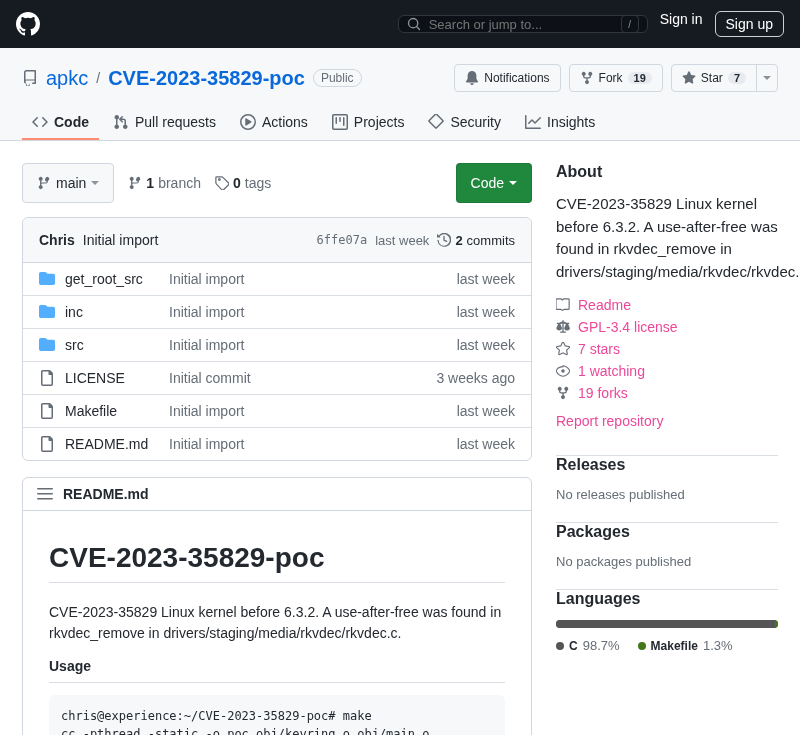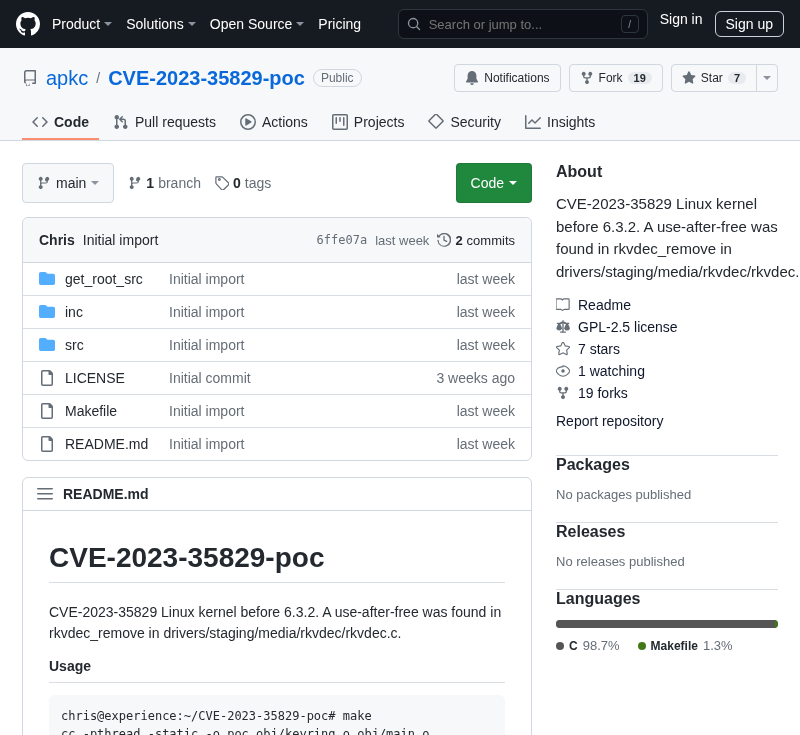--- a/index.html
+++ b/index.html
@@ -30,21 +30,21 @@
     display:flex; align-items:center; gap:4px;
   }
   .caret { display:inline-block; width:0; height:0; border:4px solid transparent; border-top-color:#8b949e; margin-top:3px;}
   .header-search {
     flex:1;
     max-width: 250px;
     margin-left:auto;
     background: #0d1117;
     border: 1px solid #30363d;
     border-radius: 6px;
-    height: 30px;
+    height: 18px;
     display:flex;
     align-items:center;
     padding: 0 8px;
     color:#8b949e;
     gap:6px;
   }
   .header-search input {
     background: transparent; border:none; outline:none;
     color:#c9d1d9; flex:1; font-size: 13px;
   }
@@ -121,53 +121,36 @@
   .readme-head { padding:8px 14px; display:flex; align-items:center; gap:10px; border-bottom:1px solid #d0d7de;}
   .readme-body { padding:12px 26px 16px;}
   .readme-body h1 { border-bottom:1px solid #d8dee4; padding-bottom:8px; font-weight:600; font-size:28px;}
   .readme-body h2 { border-bottom:1px solid #d8dee4; padding-bottom:8px; font-weight:600; font-size:14px;}
   .readme-body p { font-size:14px; line-height:1.5; }
   .readme-body pre { background:#f6f8fa; padding:12px; border-radius:6px; font-size:12px; overflow:auto; font-family: ui-monospace, monospace; white-space:pre-wrap; line-height:1.5;}
 
   .sidebar h3 { font-size:16px; font-weight:600; margin:0 0 12px;}
   .sidebar .section { border-bottom:1px solid #d8dee4; padding-bottom:20px; }
   .sidebar p { font-size:15px; color:#24292f; margin:0 0 14px; line-height:1.5;}
-  .sidebar .meta-row { display:flex; align-items:center; gap:8px; font-size:14px; color:#0f172a; margin:6px 0;}
+  .sidebar .meta-row { display:flex; align-items:center; gap:8px; font-size:14px; color:#ec4899; margin:6px 0;}
   .sidebar .muted { color:#656d76; font-size:13px;}
   .lang-bar { height:8px; border-radius:4px; background:#555; display:flex; overflow:hidden; margin:8px 0 10px;}
   .lang-list { display:flex; gap:18px; font-size:12px; align-items:center; flex-wrap:wrap;}
   .lang-list span { display:flex; align-items:center; gap:5px;}
   .dot { width:8px; height:8px; border-radius:50%;}
 </style>
 </head>
 <body>
 
 <div class="header">
   <a class="gh-logo">
     <svg height="24" viewBox="0 0 16 16" width="24">
         <path d="M8 0C3.58 0 0 3.58 0 8c0 3.54 2.29 6.53 5.47 7.59.4.07.55-.17.55-.38 0-.19-.01-.82-.01-1.49-2.01.37-2.53-.49-2.69-.94-.09-.23-.48-.94-.82-1.13-.28-.15-.68-.52-.01-.53.63-.01 1.08.58 1.23.82.72 1.21 1.87.87 2.33.66.07-.52.28-.87.51-1.07-1.78-.2-3.64-.89-3.64-3.95 0-.87.31-1.59.82-2.15-.08-.2-.36-1.02.08-2.12 0 0 .67-.21 2.2.82a7.5 7.5 0 0 1 4 0c1.53-1.04 2.2-.82 2.2-.82.44 1.1.16 1.92.08 2.12.51.56.82 1.27.82 2.15 0 3.07-1.87 3.75-3.65 3.95.29.25.54.73.54 1.48 0 1.07-.01 1.93-.01 2.2 0 .21.15.46.55.38A8.01 8.01 0 0 0 16 8c0-4.42-3.58-8-8-8Z"></path>
       </svg>
   </a>
-  <div class="header-nav">
-    <a>
-        <span>Product</span>
-        <span class="caret"></span>
-      </a>
-    <a>
-        <span>Solutions</span>
-        <span class="caret"></span>
-      </a>
-    <a>
-        <span>Open Source</span>
-        <span class="caret"></span>
-      </a>
-    <a>
-        <span>Pricing</span>
-      </a>
-  </div>
   <div class="header-search">
     <svg width="14" height="14" viewBox="0 0 16 16" fill="#8b949e">
         <path d="M10.68 11.74a6 6 0 0 1-7.92-8.99 6 6 0 0 1 8.99 7.92l3.04 3.04a.75.75 0 1 1-1.06 1.06l-3.05-3.03ZM11.5 7a4.5 4.5 0 1 0-9 0 4.5 4.5 0 0 0 9 0Z"></path>
       </svg>
     <input placeholder="Search or jump to..." style="">
     <span class="slash">/</span>
   </div>
   <div class="header-right">
     <a>Sign in</a>
     <a class="sign-up-btn">Sign up</a>
@@ -392,21 +375,21 @@
       <div class="meta-row">
           <svg width="14" height="14" viewBox="0 0 16 16" fill="#656d76">
             <path d="M0 1.75A.75.75 0 0 1 .75 1h4.25a2.75 2.75 0 0 1 2.25 1.17A2.75 2.75 0 0 1 9.5 1h4.75a.75.75 0 0 1 .75.75v10.5a.75.75 0 0 1-.75.75H9.7c-.46 0-.9.18-1.24.51l-.4.4a.75.75 0 0 1-1.06 0l-.4-.4A1.75 1.75 0 0 0 5.36 13H.75a.75.75 0 0 1-.75-.75Z" fill="none" stroke="#656d76" stroke-width="1.3"></path>
           </svg>
           <span>Readme</span>
         </div>
       <div class="meta-row">
           <svg width="14" height="14" viewBox="0 0 16 16" fill="#656d76">
             <path d="M8.75.75V2h.99c.3 0 .59.1.82.28l1.07.83c.04.03.1.05.15.05h2.72a.75.75 0 0 1 0 1.5H13.9l1.95 4.56c.09.22.1.47.01.7a3.47 3.47 0 0 1-6.46 0 .96.96 0 0 1 .01-.7l1.95-4.56H10.5a1.75 1.75 0 0 1-1.07-.37l-.68-.53v9.25h2a.75.75 0 0 1 0 1.5h-5.5a.75.75 0 0 1 0-1.5h2V3.66l-.68.53A1.75 1.75 0 0 1 5.5 4.56H4.91l1.95 4.56c.9.22.1.47.01.7a3.47 3.47 0 0 1-6.46 0 .96.96 0 0 1 .01-.7l1.95-4.56H1.5a.75.75 0 0 1 0-1.5h2.72c.06 0 .11-.2.15-.05l1.07-.83c.23-.18.52-.28.82-.28h.99V.75a.75.75 0 0 1 1.5 0Z"></path>
           </svg>
-          <span>GPL-2.5 license</span>
+          <span>GPL-3.4 license</span>
         </div>
       <div class="meta-row">
           <svg width="14" height="14" viewBox="0 0 16 16" fill="#656d76">
             <path d="M8 .25a.75.75 0 0 1 .67.42l1.88 3.82 4.22.61a.75.75 0 0 1 .42 1.28l-3.05 2.97.72 4.2a.75.75 0 0 1-1.09.79L8 12.35l-3.77 1.99A.75.75 0 0 1 3.14 13.55l.72-4.2L.81 6.38A.75.75 0 0 1 1.23 5.1l4.22-.61L7.33.67A.75.75 0 0 1 8 .25Z" fill="none" stroke="#656d76" stroke-width="1.3"></path>
           </svg>
           <span>7 stars</span>
         </div>
       <div class="meta-row">
           <svg width="14" height="14" viewBox="0 0 16 16" fill="#656d76">
             <path d="M8 2c1.98 0 3.73.99 5.04 2.11A13.52 13.52 0 0 1 15.9 8a13.52 13.52 0 0 1-2.86 3.89C11.73 13.01 9.98 14 8 14s-3.73-.99-5.04-2.11A13.52 13.52 0 0 1 .1 8c.1-.2.23-.47.4-.78.35-.65.88-1.52 1.54-2.39C3.27 3.99 5.02 3 8 3Z" fill="none" stroke="#656d76" stroke-width="1.3"></path>
@@ -416,28 +399,28 @@
         </div>
       <div class="meta-row">
           <svg width="14" height="14" viewBox="0 0 16 16" fill="#656d76">
             <path d="M5 5.37a2.25 2.25 0 1 0-1.5 0v.88A2.25 2.25 0 0 0 5.75 8.5h1.5v2.13a2.25 2.25 0 1 0 1.5 0V8.5h1.5a2.25 2.25 0 0 0 2.25-2.25v-.88a2.25 2.25 0 1 0-1.5 0v.88a.75.75 0 0 1-.75.75h-4.5A.75.75 0 0 1 5 6.25Z"></path>
           </svg>
           <span>19 forks</span>
         </div>
       <div class="meta-row" style="margin-top:12px;">
           <span>Report repository</span>
         </div>
+    </div>
+    <div class="section">
+      <h3>Releases</h3>
+      <span class="muted">No releases published</span>
     </div>
     <div class="section">
       <h3>Packages</h3>
       <span class="muted">No packages published</span>
-    </div>
-    <div class="section">
-      <h3>Releases</h3>
-      <span class="muted">No releases published</span>
     </div>
     <div>
       <h3>Languages</h3>
       <div class="lang-bar">
         <div style="flex:98.7;background:#555555;"></div>
         <div style="flex:1.3;background:#427819;"></div>
       </div>
       <div class="lang-list">
         <span>
             <span class="dot" style="background:#555555"></span>

